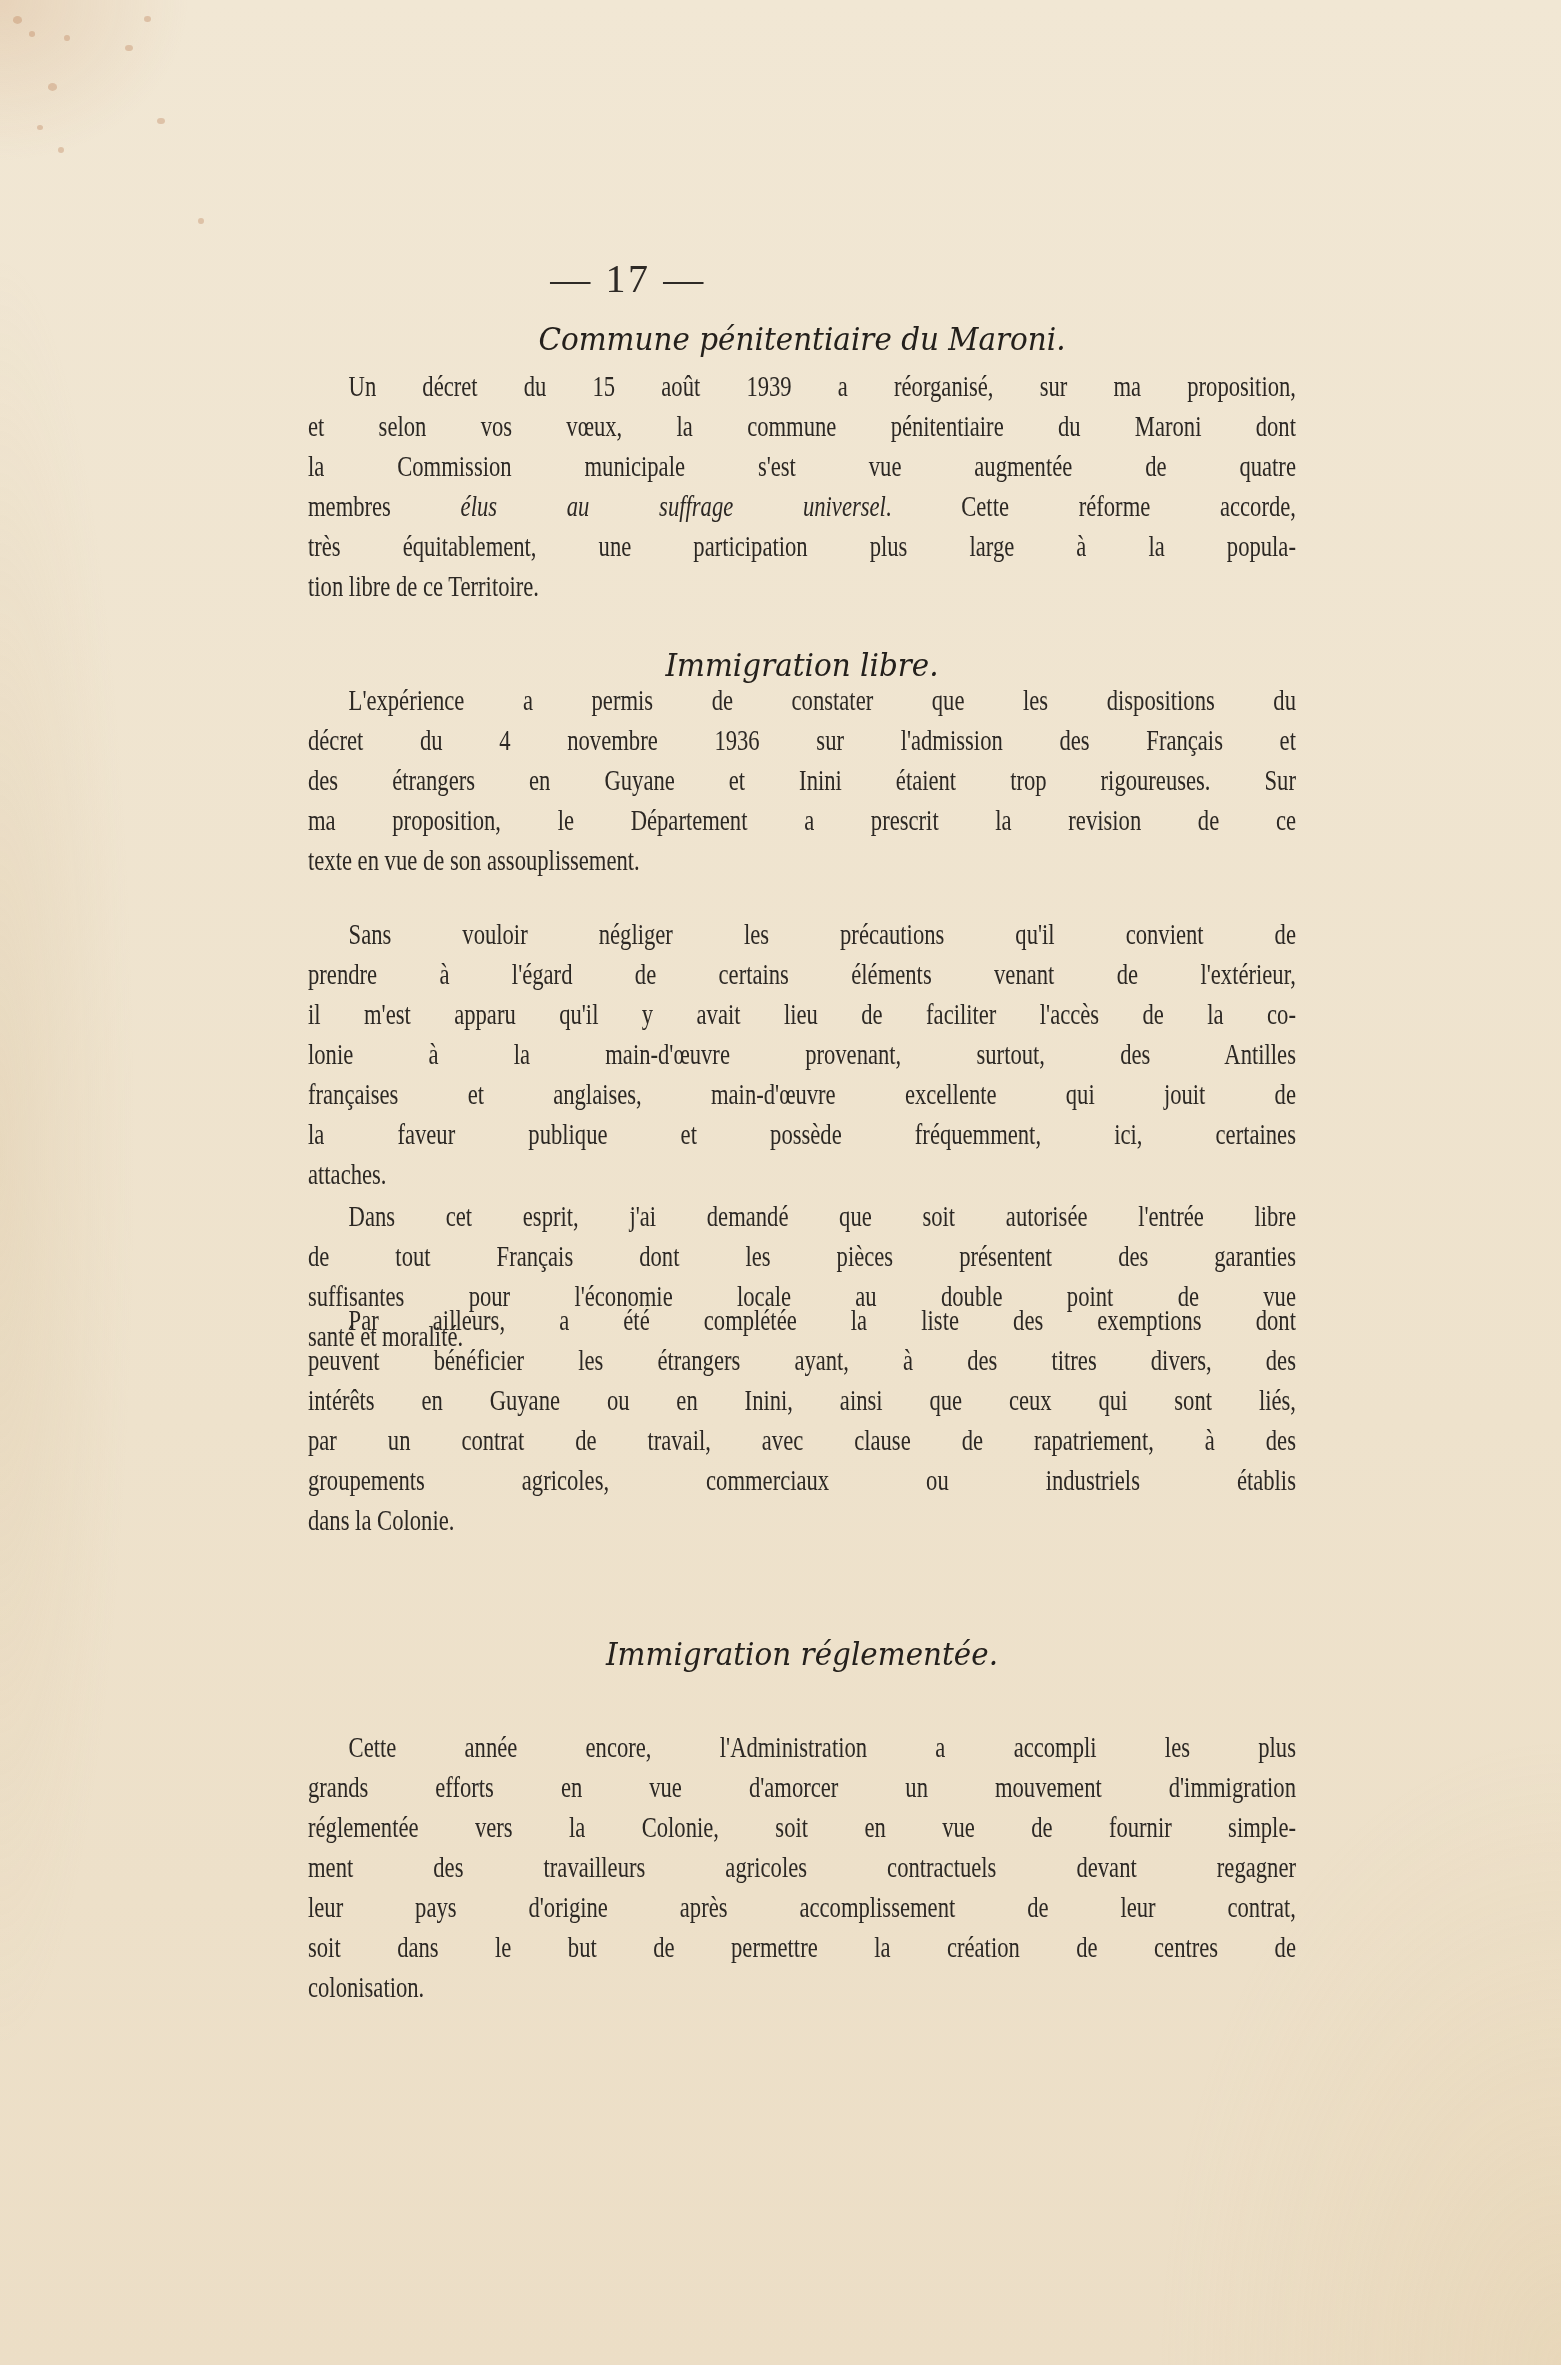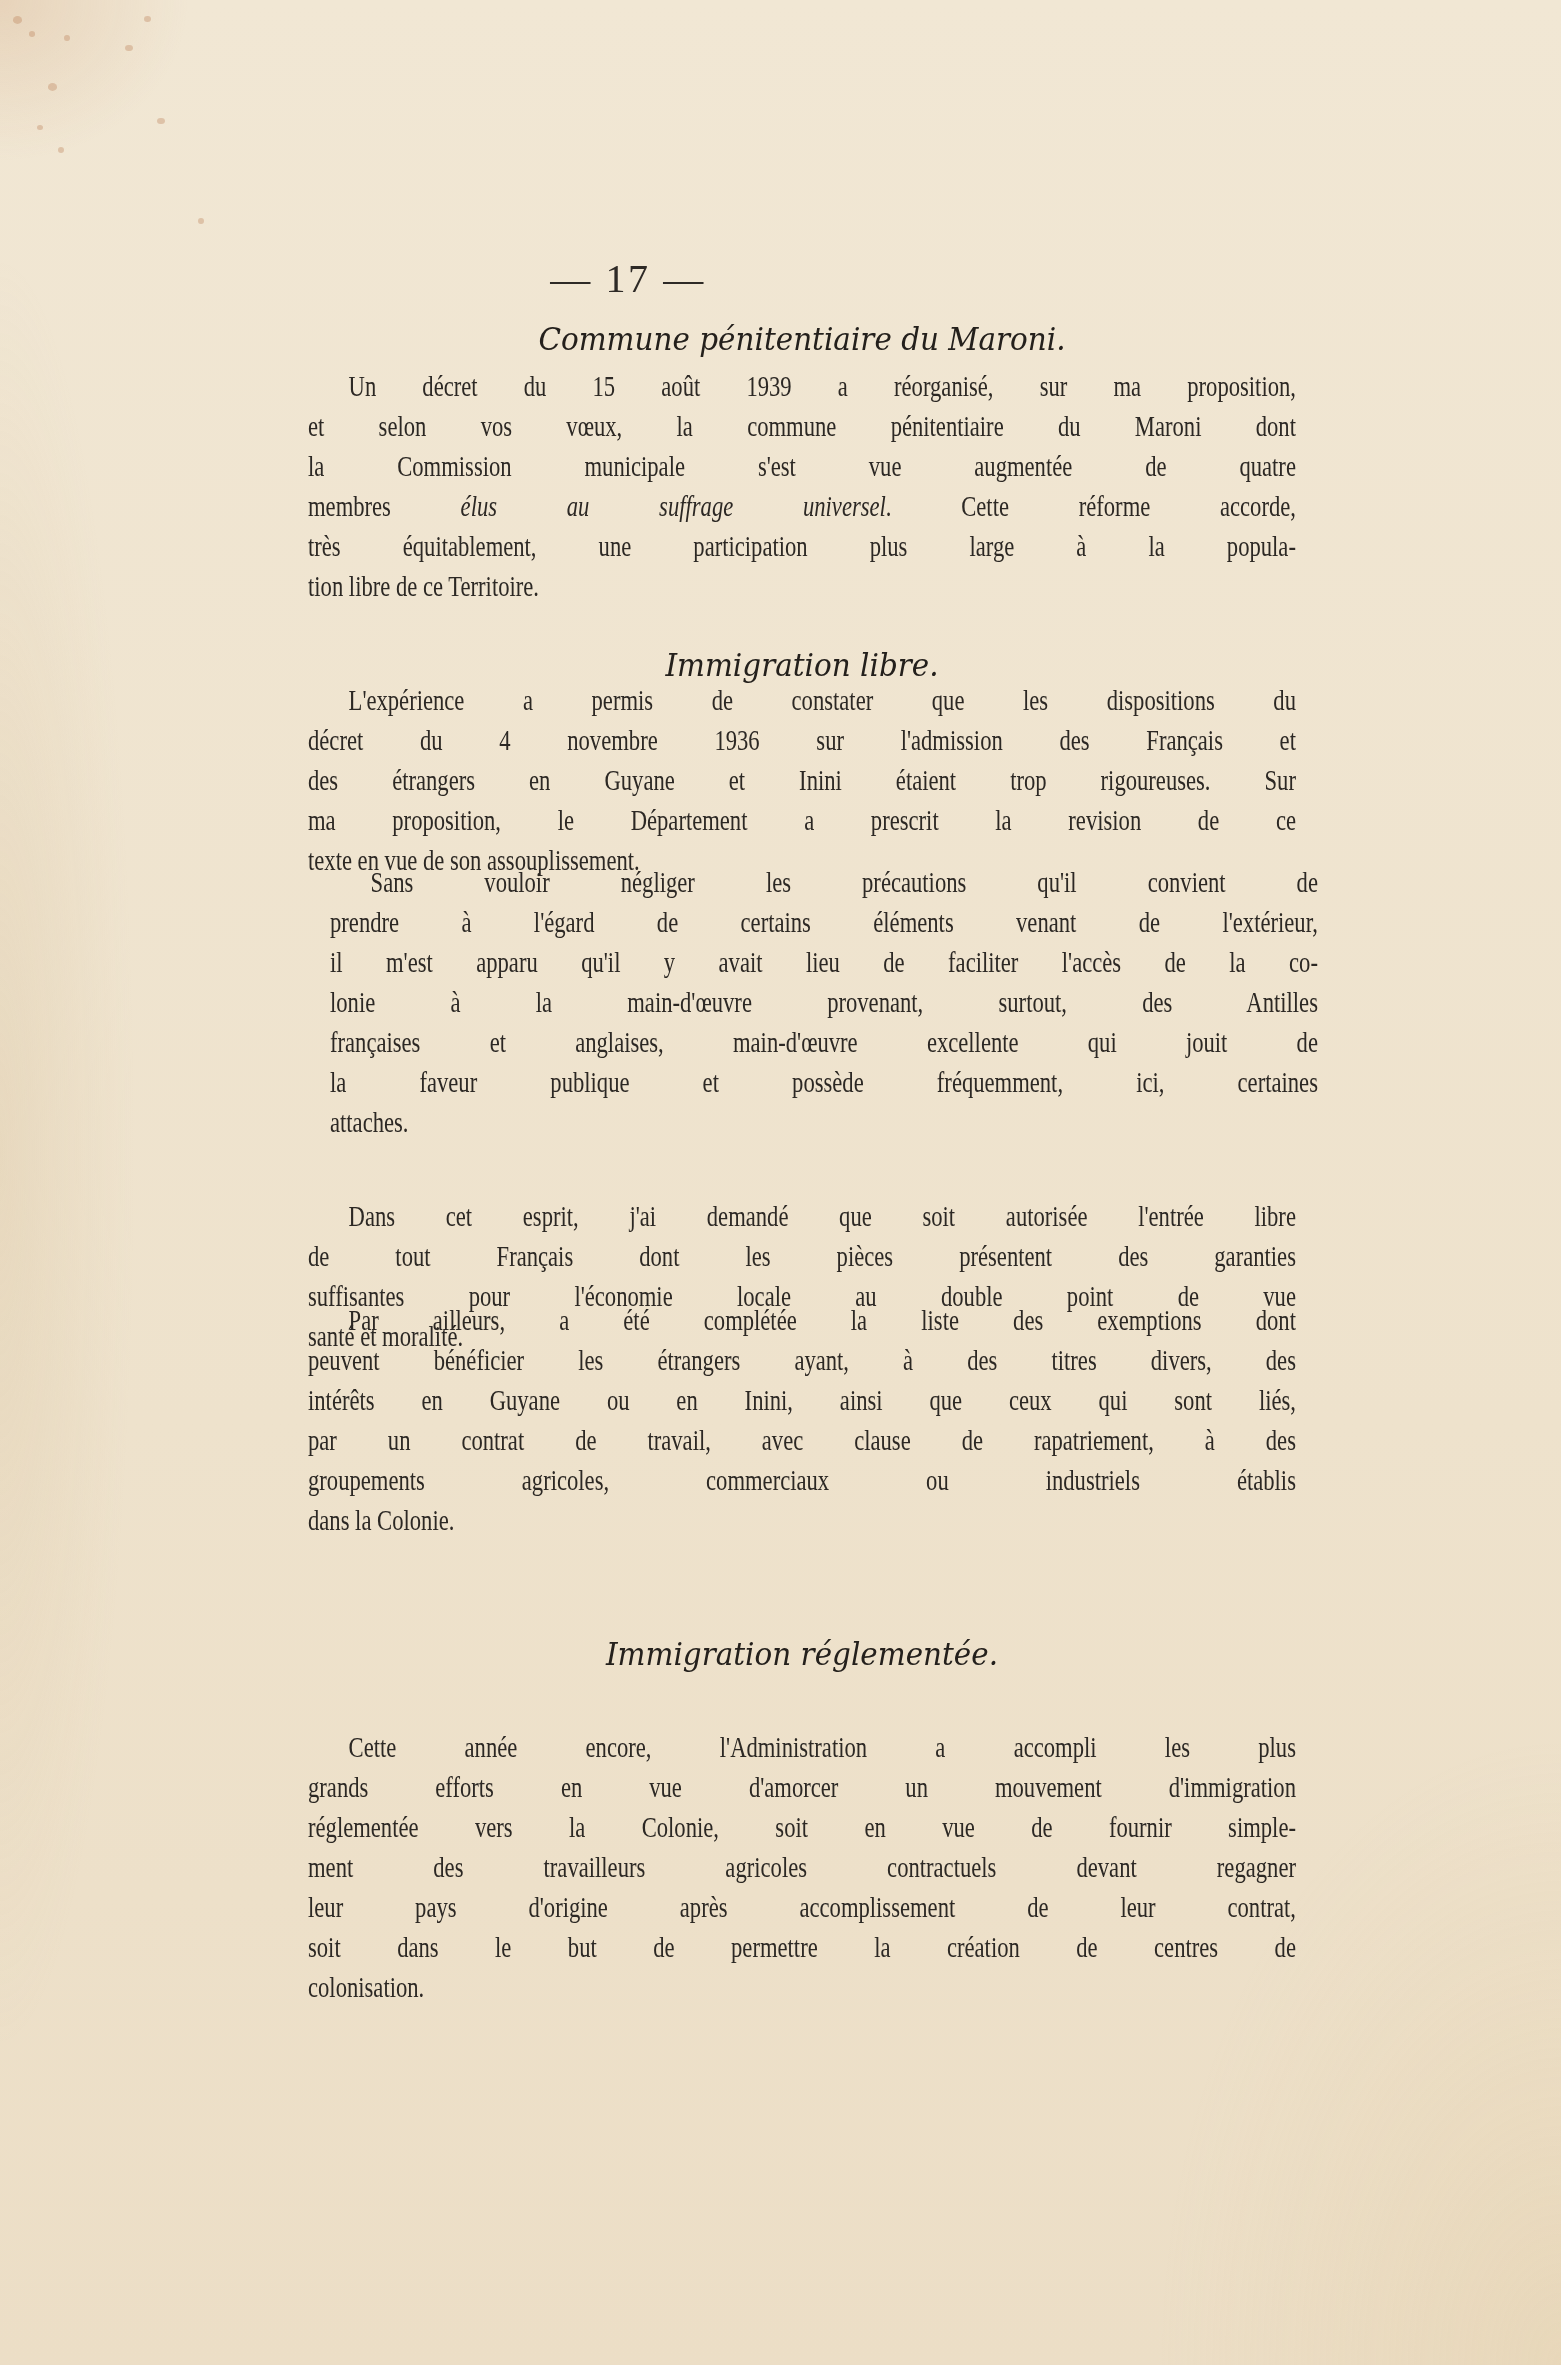--- a/index.html
+++ b/index.html
@@ -89,21 +89,21 @@
 </div>
 
 <div class="heading" style="top:646px;">Immigration libre.</div>
 <div class="para" style="top:680px;">
   <span class="line indent">L'expérience a permis de constater que les dispositions du</span>
   <span class="line">décret du 4 novembre 1936 sur l'admission des Français et</span>
   <span class="line">des étrangers en Guyane et Inini étaient trop rigoureuses. Sur</span>
   <span class="line">ma proposition, le Département a prescrit la revision de ce</span>
   <span class="line last">texte en vue de son assouplissement.</span>
 </div>
-<div class="para" style="top:862px;margin-left:22px;">
+<div class="para" style="top:914px;">
   <span class="line indent">Sans vouloir négliger les précautions qu'il convient de</span>
   <span class="line">prendre à l'égard de certains éléments venant de l'extérieur,</span>
   <span class="line">il m'est apparu qu'il y avait lieu de faciliter l'accès de la co-</span>
   <span class="line">lonie à la main-d'œuvre provenant, surtout, des Antilles</span>
   <span class="line">françaises et anglaises, main-d'œuvre excellente qui jouit de</span>
   <span class="line">la faveur publique et possède fréquemment, ici, certaines</span>
   <span class="line last">attaches.</span>
 </div>
 <div class="para" style="top:1196px;">
   <span class="line indent">Dans cet esprit, j'ai demandé que soit autorisée l'entrée libre</span>

